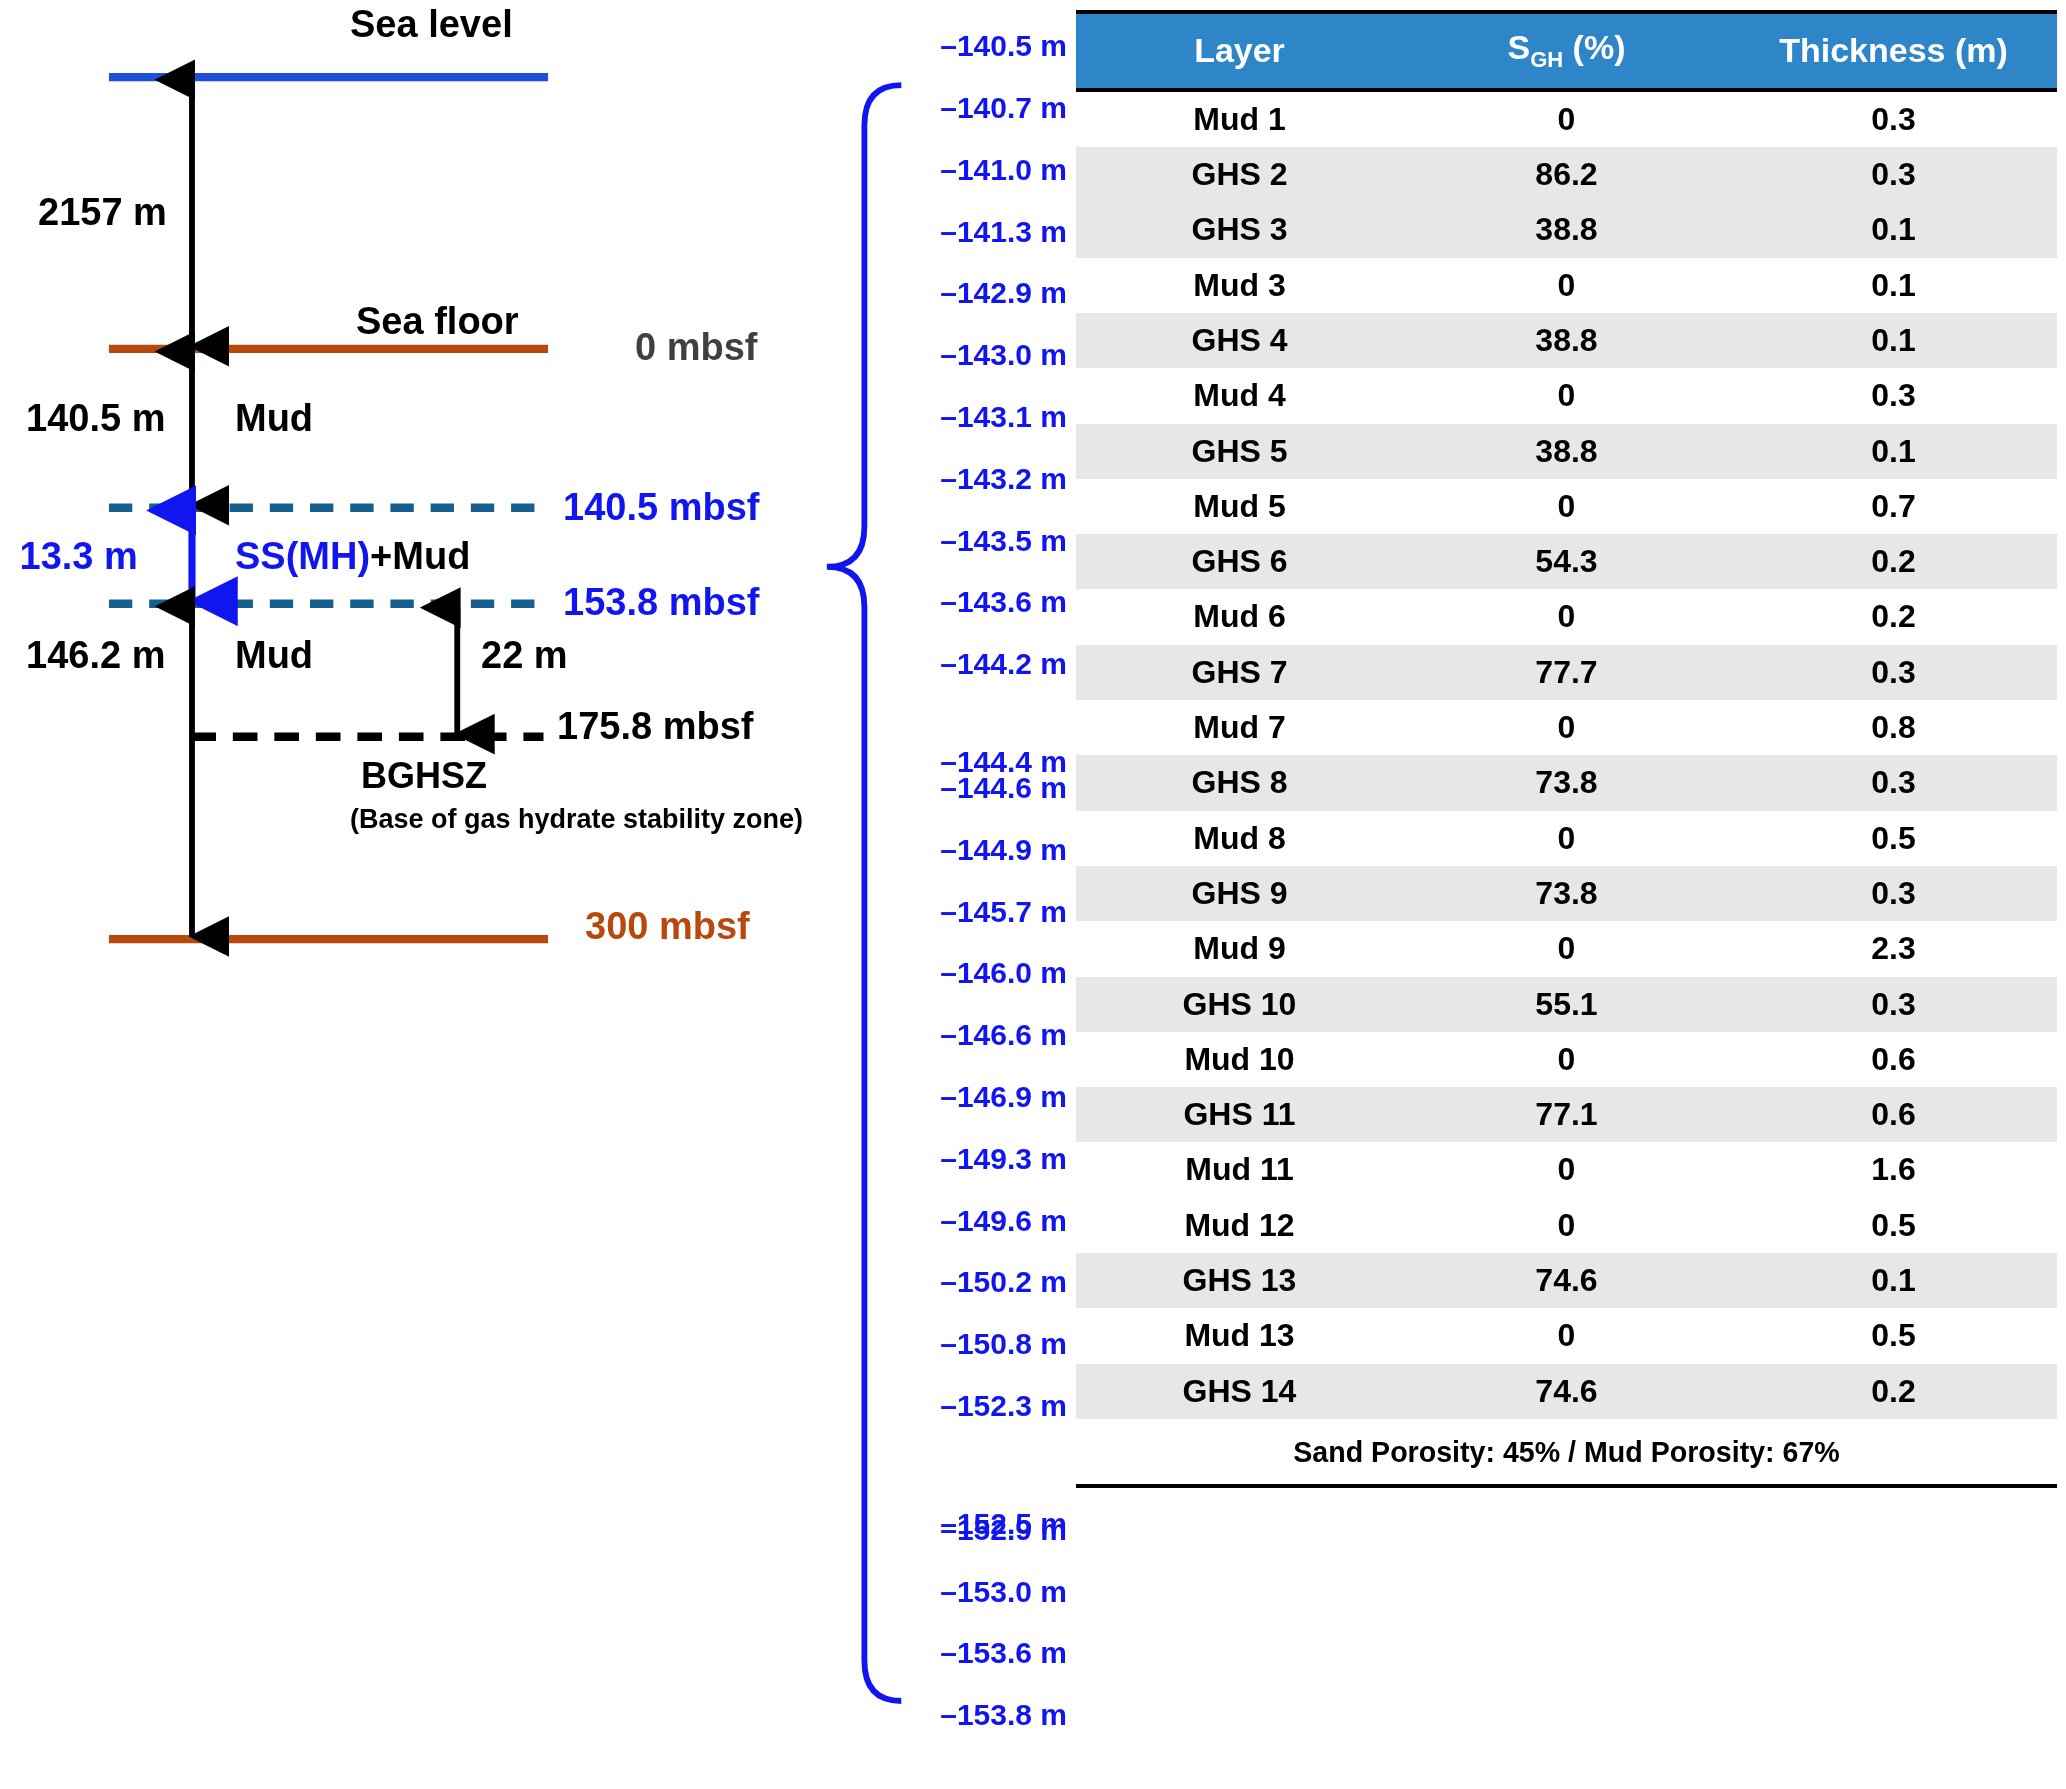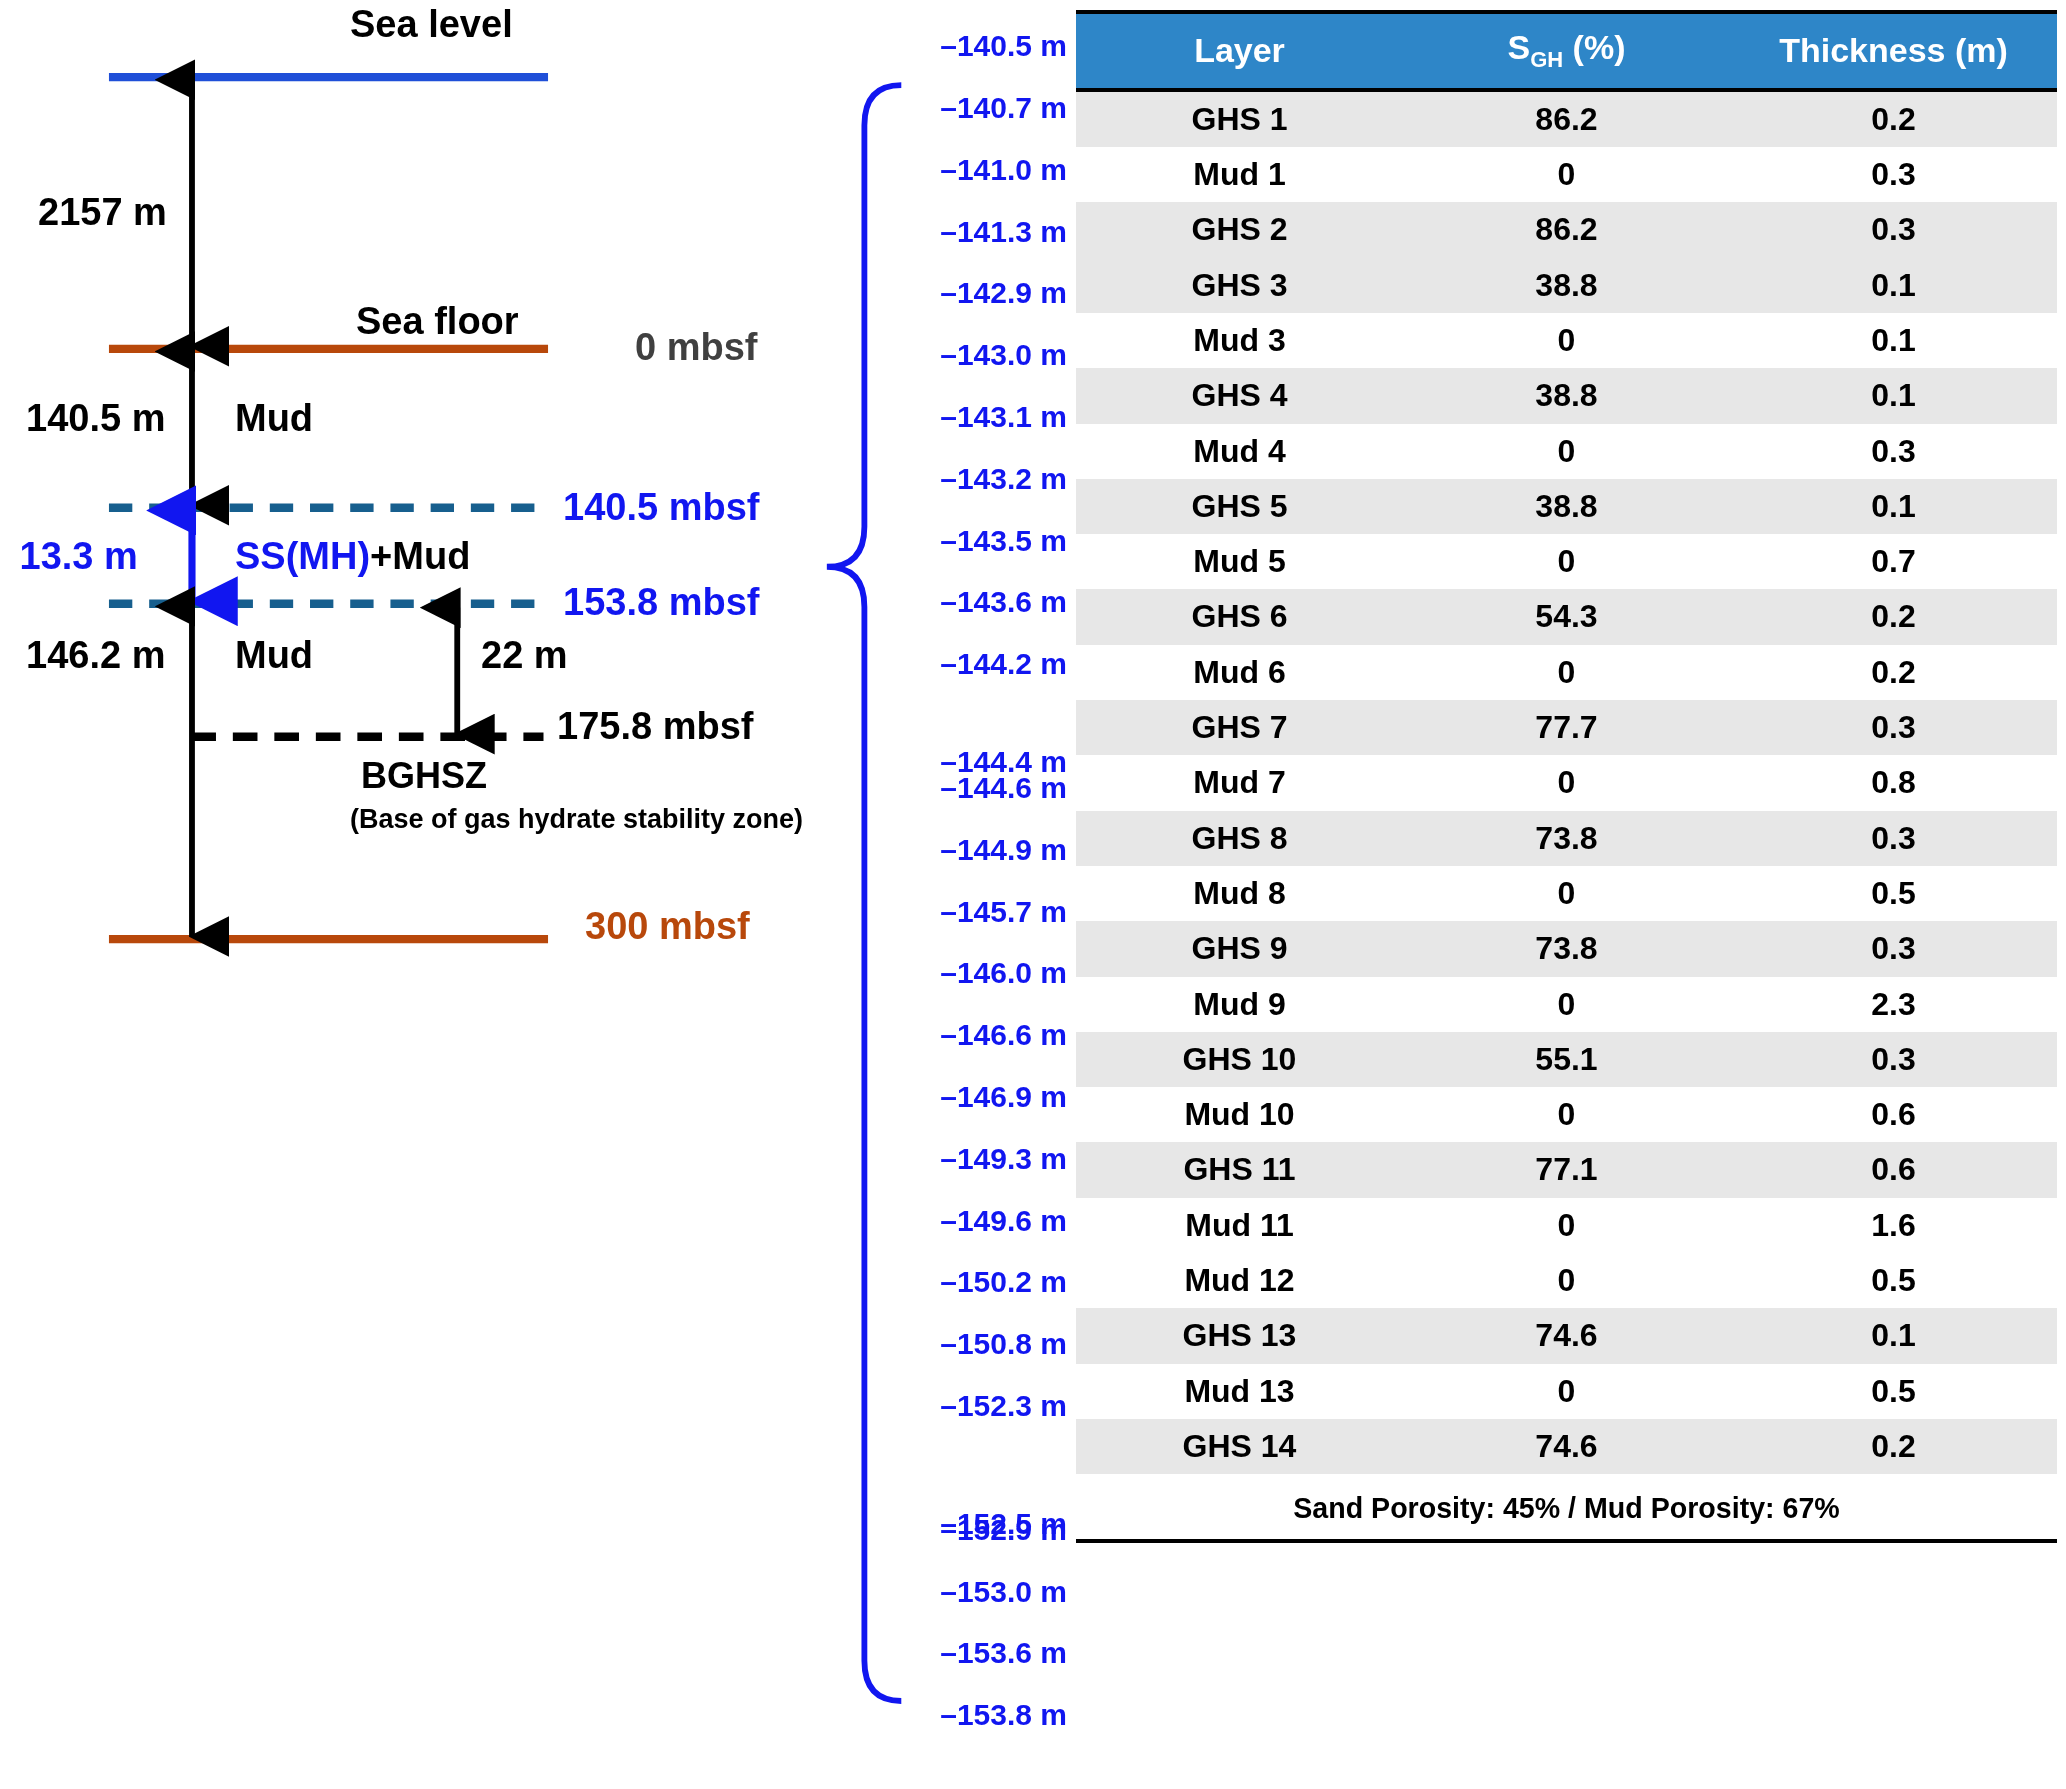--- a/index.html
+++ b/index.html
@@ -269,25 +269,20 @@
         <th><span>S</span><span class="sub">GH</span><span> (%)</span></th>
         <th>Thickness (m)</th>
       </tr>
       <tr class="hdr-rule-bot">
         <td></td>
         <td></td>
         <td></td>
       </tr>
     </thead>
     <tbody id="table-body">
-        <tr class="shaded">
-          <td>GHS 1</td>
-          <td>86.2</td>
-          <td>0.2</td>
-        </tr>
         <tr class="plain">
           <td>Mud 1</td>
           <td>0</td>
           <td>0.3</td>
         </tr>
         <tr class="shaded">
           <td>GHS 2</td>
           <td>86.2</td>
           <td>0.3</td>
         </tr>

